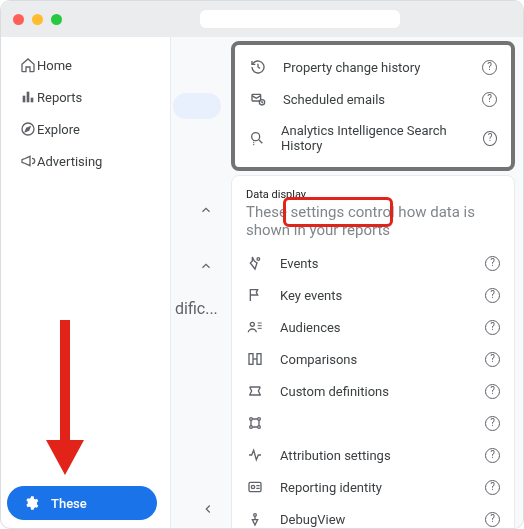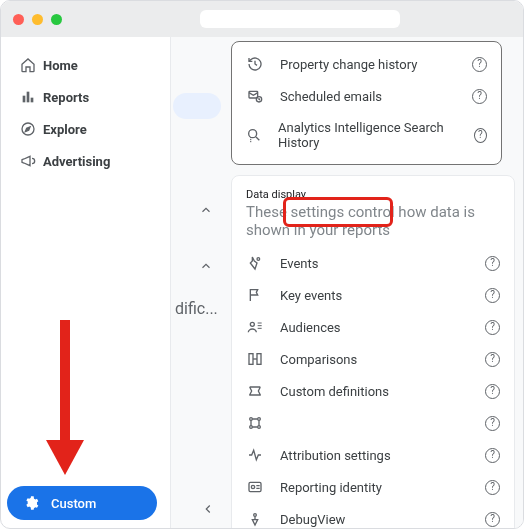--- a/index.html
+++ b/index.html
@@ -38,26 +38,25 @@
   width: 170px;
   border-right: 1px solid #e8eaed;
   display:flex;
   flex-direction:column;
   padding-top: 12px;
   position:relative;
 }
 .nav-item {
   display:flex;
   align-items:center;
-  gap: 6px;
+  gap: 0;
   padding: 8px 18px;
   font-size: 13px;
   color:#3c4043;
   cursor:pointer;
-  font-weight:bold;
 }
 .nav-item .nicon { width:18px; display:flex; align-items:center; justify-content:center; color:#5f6368;}
 .admin-btn {
   position:absolute;
   bottom: 8px;
   left: 6px;
   width: 150px;
   height: 34px;
   background:#1a73e8;
   color:#fff;
@@ -106,23 +105,23 @@
 .bottom-chev {
   position:absolute;
   left: 30px; bottom: 12px;
   color:#5f6368;
   font-size:14px;
 }
 .card {
   position:absolute;
   top: 4px;
   left: 60px;
-  right: 21px;
+  right: 8px;
   background:#fff;
-  border:1px solid #737373;
+  border:4px solid #737373;
   border-radius:8px;
   padding: 6px 0;
 }
 .row {
   display:flex;
   align-items:center;
   padding: 8px 14px;
   gap: 16px;
   font-size:13px;
   position:relative;
@@ -201,21 +200,21 @@
         </span>
         <span>Advertising</span>
       </div>
 
       <div class="admin-btn">
         <span>
           <svg width="16" height="16" viewBox="0 0 24 24" fill="#fff">
               <path d="M12 8a4 4 0 1 0 0 8 4 4 0 0 0 0-8zm9 4a7 7 0 0 0-.1-1.2l2.1-1.6-2-3.4-2.5 1a7 7 0 0 0-2-1.2L16 2h-4l-.5 2.6a7 7 0 0 0-2 1.2l-2.5-1-2 3.4 2.1 1.6A7 7 0 0 0 7 12c0 .4 0 .8.1 1.2L5 14.8l2 3.4 2.5-1a7 7 0 0 0 2 1.2L12 22h4l.5-2.6a7 7 0 0 0 2-1.2l2.5 1 2-3.4-2.1-1.6c.1-.4.1-.8.1-1.2z"></path>
             </svg>
         </span>
-        <span>Custom</span>
+        <span>These</span>
       </div>
     </div>
 
     <div class="main">
       <div class="partial-col">
         <div class="pill"></div>
         <div class="chev chev1">
           <svg width="14" height="14" viewBox="0 0 24 24" fill="none" stroke="#5f6368" stroke-width="2">
               <path d="M6 15l6-6 6 6"></path>
             </svg>

